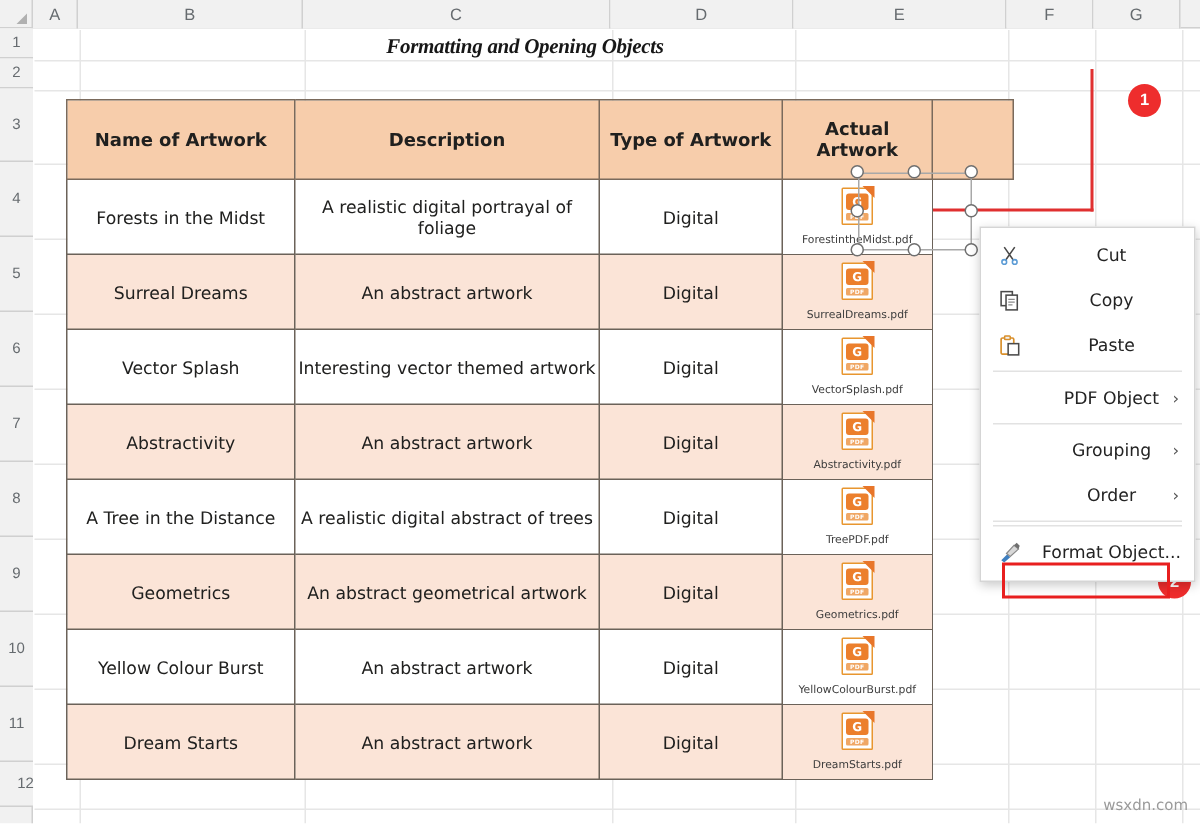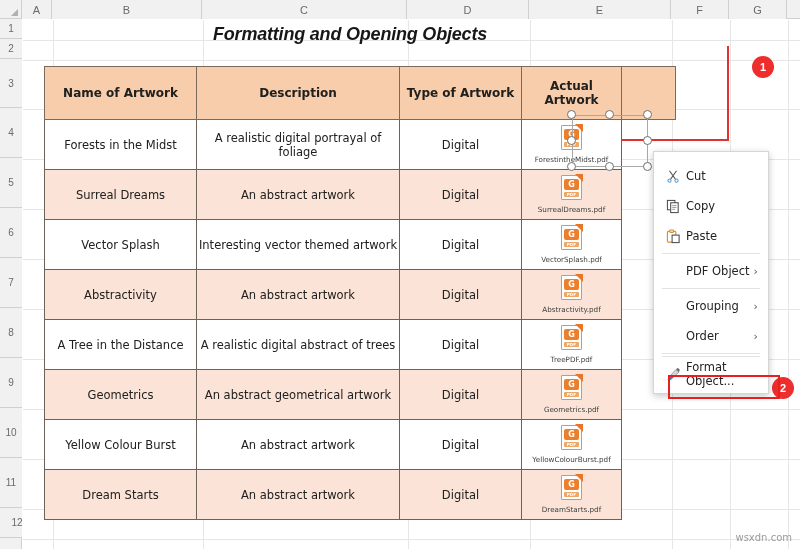--- a/index.html
+++ b/index.html
@@ -74,22 +74,22 @@
     position: absolute; left: 0; right: 0;
     height: 1px; background: #e6e6e6;
   }
 
   
   .sheet-title {
     position: absolute;
     left: 185px; top: 24px;
     width: 330px;
     text-align: center;
-    font-family: Liberation Sans, sans-serif;
-    font-size: 18px;
+    font-family: Liberation Serif, serif;
+    font-size: 14px;
     font-weight: bold;
     font-style: italic;
     color: #171717;
     white-space: nowrap;
     letter-spacing: -0.2px;
   }
 
   
   .annot-text {
     position: absolute;
@@ -245,27 +245,28 @@
     border-radius: 50%;
     background: #ffffff;
     border: 1.4px solid #6f6f6f;
     z-index: 7;
   }
 
   
   .ctx-menu {
     position: absolute;
     left: 653px; top: 151px;
-    width: 116px;
+    width: 144px;
     background: #ffffff;
     border: 1px solid #d5d5d5;
     box-shadow: 0 2px 7px rgba(0,0,0,0.22);
-    padding: 9px 0 4px 0;
+    padding: 3px 0 4px 0;
     z-index: 40;
     font-family: "DejaVu Sans", sans-serif;
+    text-align: center;
   }
   .ctx-item {
     height: 30px;
     display: flex;
     align-items: center;
     padding-left: 6px;
     font-size: 11.5px;
     color: #232323;
     position: relative;
   }

